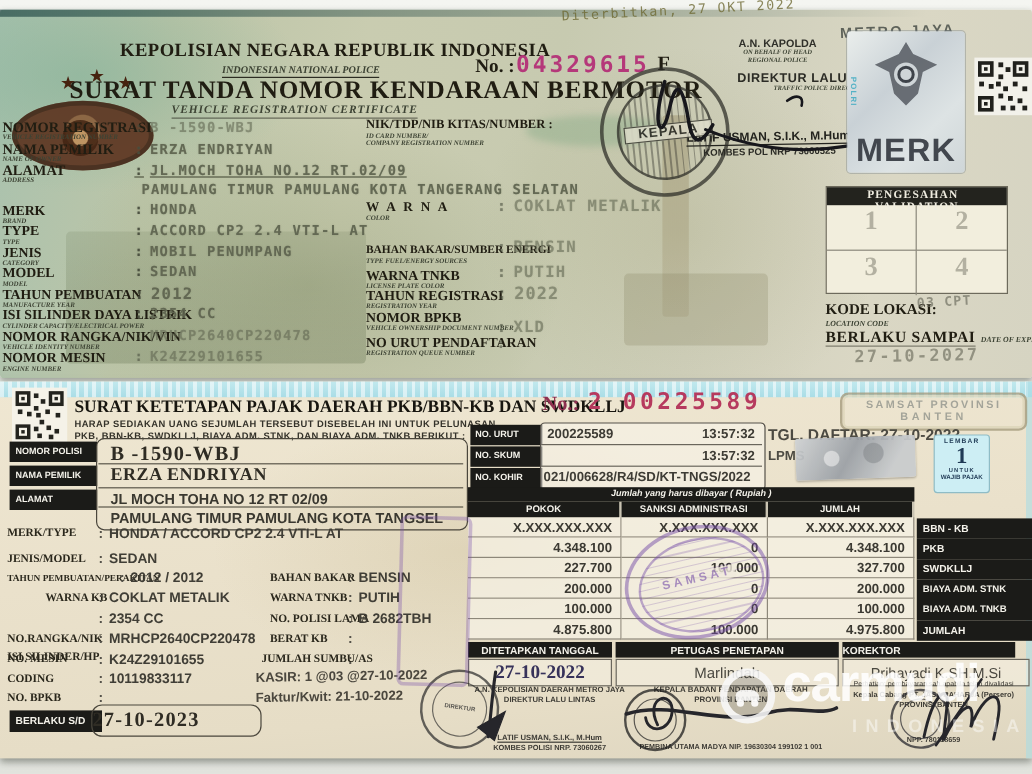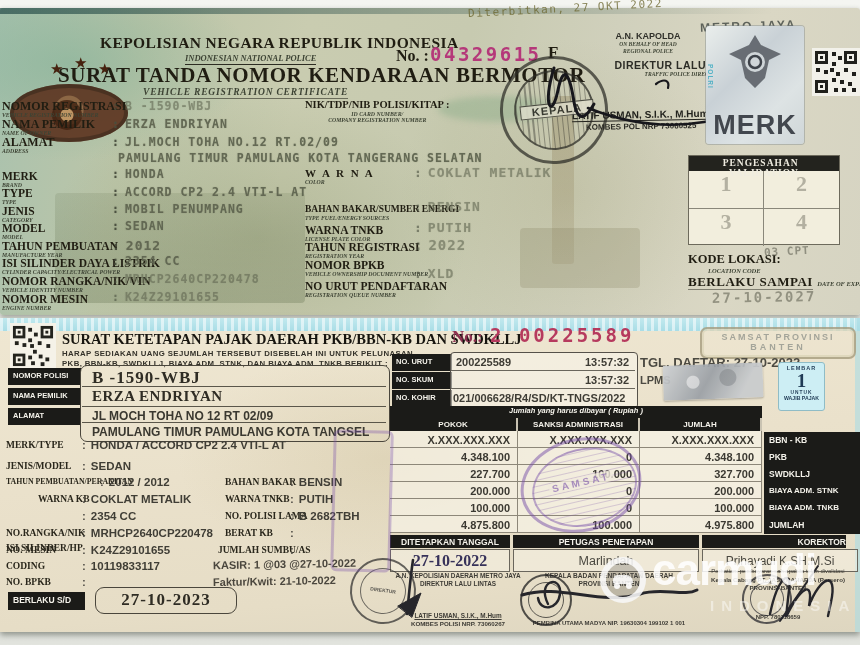--- a/index.html
+++ b/index.html
@@ -13,21 +13,21 @@
   #stnk{top:8px;height:307px;border-radius:3px;
     background:
       radial-gradient(ellipse 260px 140px at 8% 18%, rgba(125,175,150,.55), rgba(125,175,150,0) 70%),
       radial-gradient(ellipse 300px 200px at 30% 75%, rgba(120,135,90,.28), rgba(120,135,90,0) 70%),
       radial-gradient(ellipse 240px 220px at 66% 60%, rgba(150,150,100,.22), rgba(150,150,100,0) 70%),
       linear-gradient(100deg,#a9c2ae 0%,#bcc5a8 16%,#c9ccb0 34%,#c7cab0 52%,#d0d0bc 68%,#dad7c4 84%,#d6d4c2 100%);
     box-shadow:0 2px 5px rgba(60,65,55,.45);}
   #stnk::before{content:"";position:absolute;left:0;top:0;width:100%;height:6px;
     background:linear-gradient(90deg,rgba(15,55,55,.6),rgba(15,55,55,.25) 55%,rgba(15,55,55,0) 90%);}
   .tl{font-family:"Liberation Serif",serif;font-weight:bold;color:#201d12;font-size:11.5px;white-space:nowrap;line-height:1;}
-  .ts{font-family:"Liberation Serif",serif;font-style:italic;font-weight:bold;color:#3d4334;font-size:5.8px;white-space:nowrap;line-height:1;margin-top:1px;text-align:center;}
+  .ts{font-family:"Liberation Serif",serif;font-style:italic;font-weight:bold;color:#3d4334;font-size:5.8px;white-space:nowrap;line-height:1;margin-top:1px;}
   .tv{font-family:"DejaVu Sans Mono",monospace;font-weight:bold;font-size:11.5px;letter-spacing:1px;
       color:rgba(96,101,80,.92);white-space:nowrap;line-height:1;text-shadow:0 0 1px rgba(96,101,80,.5);}
   .tv::before{content:":";margin-right:5px;color:rgba(70,75,60,.9);}
   .tv.nc::before{content:none;}
   .fade{opacity:.62;}
 
   
   #skpd{top:318px;height:314px;
     background:
       radial-gradient(ellipse 300px 160px at 45% 45%, rgba(190,175,130,.25), rgba(190,175,130,0) 70%),
@@ -151,21 +151,21 @@
       <div class="tv abs fade" style="left:112px;top:1px;">B -1590-WBJ</div>
     </div>
     <div class="abs" style="left:0;top:110px;">
       <div class="tl abs" style="left:2px;top:0;font-size:12px;">NAMA PEMILIK</div>
       <div class="ts abs" style="left:2px;top:12px;">NAME OF OWNER</div>
       <div class="tv abs" style="left:112px;top:1px;">ERZA ENDRIYAN</div>
     </div>
     <div class="abs" style="left:0;top:128px;">
       <div class="tl abs" style="left:2px;top:0;font-size:12px;">ALAMAT</div>
       <div class="ts abs" style="left:2px;top:12px;">ADDRESS</div>
-      <div class="tv abs" style="left:112px;top:1px;">JL.MOCH TOHA NO.12 RT.02/09</div>
+      <div class="tv abs" style="left:112px;top:1px;text-decoration:underline;">JL.MOCH TOHA NO.12 RT.02/09</div>
       <div class="tv nc abs" style="left:118px;top:17px;">PAMULANG TIMUR PAMULANG KOTA TANGERANG SELATAN</div>
     </div>
     <div class="abs" style="left:0;top:163px;">
       <div class="tl abs" style="left:2px;top:0;">MERK</div>
       <div class="ts abs" style="left:2px;top:11px;">BRAND</div>
       <div class="tv abs" style="left:112px;top:-2px;">HONDA</div>
     </div>
     <div class="abs" style="left:0;top:180px;">
       <div class="tl abs" style="left:2px;top:0;">TYPE</div>
       <div class="ts abs" style="left:2px;top:11px;">TYPE</div>
@@ -196,21 +196,21 @@
       <div class="ts abs" style="left:2px;top:11px;">VEHICLE IDENTITY NUMBER</div>
       <div class="tv abs fade" style="left:112px;top:-2px;">MRHCP2640CP220478</div>
     </div>
     <div class="abs" style="left:0;top:286px;">
       <div class="tl abs" style="left:2px;top:0;">NOMOR MESIN</div>
       <div class="ts abs" style="left:2px;top:11px;">ENGINE NUMBER</div>
       <div class="tv abs fade" style="left:112px;top:-2px;">K24Z29101655</div>
     </div>
 
     <div class="abs" style="left:305px;top:92px;">
-      <div class="tl" style="font-size:10.5px;">NIK/TDP/NIB POLISI/KITAP :</div>
+      <div class="tl" style="font-size:10.5px;">NIK/TDP/NIB KITAS/NUMBER :</div>
       <div class="ts">ID CARD NUMBER/</div>
       <div class="ts">COMPANY REGISTRATION NUMBER</div>
     </div>
 
     <div class="abs" style="left:0;top:158px;">
       <div class="tl abs" style="left:305px;top:2px;letter-spacing:2px;font-size:11px;">W A R N A</div>
       <div class="ts abs" style="left:305px;top:13px;">COLOR</div>
       <div class="tv abs fade" style="left:414px;top:0;font-size:13px;">COKLAT  METALIK</div>
     </div>
     <div class="abs" style="left:0;top:192px;">
@@ -378,21 +378,21 @@
     <div class="abs" style="left:0;top:228px;">
         <span class="gl abs" style="left:218px;">JUMLAH SUMBU/AS</span>
         <span class="gv abs" style="left:290px;top:-1px;"></span>
       </div>
 
     <div class="abs" style="left:213px;top:240px;font-weight:bold;font-size:11px;color:#4b473e;transform:rotate(-1deg);">KASIR: 1 @03 @27-10-2022</div>
     <div class="abs" style="left:213px;top:257px;font-weight:bold;font-size:11px;color:#4b473e;transform:rotate(-1deg);">Faktur/Kwit: 21-10-2022</div>
 
     <div class="blk" style="left:8px;top:274px;width:72px;height:15px;font-size:8.5px;padding:3px 0 0 5px;">
       <span>BERLAKU S/D</span></div>
-    <div class="abs" style="left:95px;top:269px;width:140px;height:25px;border:1.5px solid #4a463c;border-radius:9px;text-align:center;">
+    <div class="abs" style="left:76px;top:269px;width:140px;height:25px;border:1.5px solid #4a463c;border-radius:9px;">
       <span class="serifval" style="font-size:17px;letter-spacing:1px;line-height:24px;">27-10-2023</span>
     </div>
 
     <div class="blk" style="left:392px;top:36px;width:56px;height:14px;font-size:7.5px;padding:3px 0 0 4px;"><span>NO. URUT</span></div>
     <div class="blk" style="left:392px;top:54px;width:56px;height:14px;font-size:7.5px;padding:3px 0 0 4px;"><span>NO. SKUM</span></div>
     <div class="blk" style="left:392px;top:72px;width:56px;height:14px;font-size:7.5px;padding:3px 0 0 4px;"><span>NO. KOHIR</span></div>
     <div class="abs" style="left:450px;top:34px;width:186px;height:55px;border:1.5px solid #55514a;border-radius:4px;background:rgba(250,246,236,.55);"></div>
     <div class="abs" style="left:451px;top:52px;width:184px;border-bottom:1px solid #6a665c;"></div>
     <div class="abs" style="left:451px;top:70px;width:184px;border-bottom:1px solid #6a665c;"></div>
     <div class="abs" style="left:456px;top:38px;font-weight:bold;font-size:11px;color:#3e3c35;">200225589</div>
@@ -454,21 +454,21 @@
 
     <div class="blk" style="left:764px;top:114px;width:94px;height:14px;font-size:8.5px;padding:3px 0 0 5px;"><span>BBN - KB</span></div>
     <div class="blk" style="left:764px;top:131px;width:94px;height:14px;font-size:8.5px;padding:3px 0 0 5px;"><span>PKB</span></div>
     <div class="blk" style="left:764px;top:148px;width:94px;height:14px;font-size:8.5px;padding:3px 0 0 5px;"><span>SWDKLLJ</span></div>
     <div class="blk" style="left:764px;top:165px;width:94px;height:14px;font-size:8px;padding:3px 0 0 5px;"><span>BIAYA ADM. STNK</span></div>
     <div class="blk" style="left:764px;top:182px;width:94px;height:14px;font-size:8px;padding:3px 0 0 5px;"><span>BIAYA ADM. TNKB</span></div>
     <div class="blk" style="left:764px;top:199px;width:94px;height:14px;font-size:8.5px;padding:3px 0 0 5px;"><span>JUMLAH</span></div>
 
     <div class="blk" style="left:390px;top:217px;width:120px;height:13px;font-size:8.5px;text-align:center;padding-top:2px;box-sizing:border-box;"><span>DITETAPKAN TANGGAL</span></div>
     <div class="blk" style="left:513px;top:217px;width:186px;height:13px;font-size:8.5px;text-align:center;padding-top:2px;box-sizing:border-box;"><span>PETUGAS PENETAPAN</span></div>
-    <div class="blk" style="left:702px;top:217px;width:144px;height:13px;font-size:8.5px;text-align:right;padding-top:2px;box-sizing:border-box;"><span>KOREKTOR</span></div>
+    <div class="blk" style="left:702px;top:217px;width:144px;height:13px;font-size:8.5px;text-align:left;padding-top:2px;box-sizing:border-box;"><span>KOREKTOR</span></div>
     <div class="abs" style="left:390px;top:231px;width:120px;height:23px;border:1px solid #6a665c;text-align:center;background:rgba(248,243,232,.5);box-sizing:border-box;">
       <span class="serifval" style="font-size:16px;color:#37325a;line-height:22px;">27-10-2022</span></div>
     <div class="abs" style="left:513px;top:231px;width:186px;height:23px;border:1px solid #6a665c;text-align:center;background:rgba(248,243,232,.5);box-sizing:border-box;">
       <span style="font-size:12.5px;color:#4a4840;line-height:22px;">Marlindah</span></div>
     <div class="abs" style="left:702px;top:231px;width:156px;height:23px;border:1px solid #6a665c;text-align:center;background:rgba(248,243,232,.5);box-sizing:border-box;">
       <span style="font-size:12px;color:#4a4840;line-height:22px;">Prihayadi K.SH.M.Si</span></div>
 
     <div class="abs" style="left:384px;top:254px;width:148px;text-align:center;line-height:1.25;color:#3e3c36;">
       <div style="font-weight:bold;font-size:6.4px;">A.N. KEPOLISIAN DAERAH METRO JAYA</div>
       <div style="font-weight:bold;font-size:6.4px;">DIREKTUR LALU LINTAS</div>

